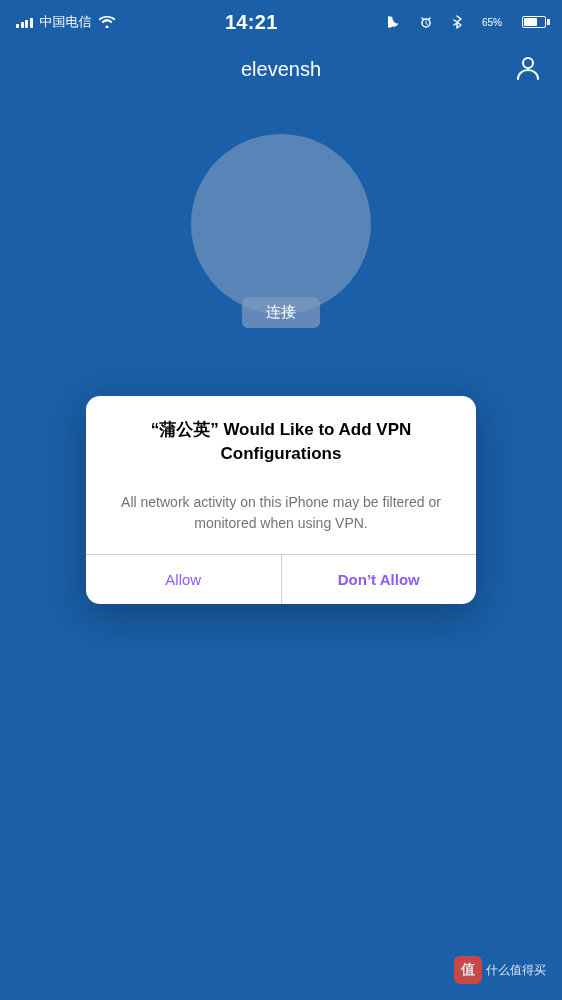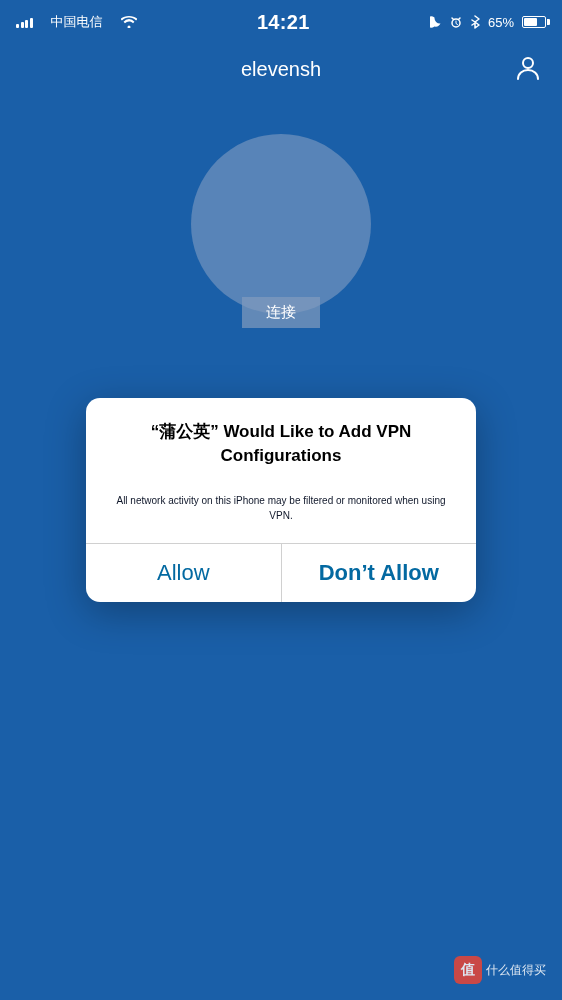--- a/index.html
+++ b/index.html
@@ -23,21 +23,21 @@
       justify-content: space-between;
       padding: 0 16px;
       color: white;
       font-size: 13px;
       font-weight: 500;
     }
 
     .status-left {
       display: flex;
       align-items: center;
-      gap: 18px;
+      gap: 7px;
       font-size: 13px;
     }
 
     .signal-bars {
       display: flex;
       align-items: flex-end;
       gap: 1.5px;
       height: 12px;
     }
 
@@ -49,22 +49,22 @@
 
     .status-center {
       font-size: 20px;
       font-weight: 600;
       letter-spacing: 0.3px;
     }
 
     .status-right {
       display: flex;
       align-items: center;
-      gap: 8px;
-      font-size: 13px;
+      gap: 20px;
+      font-size: 10px;
     }
 
     .battery-container {
       display: flex;
       align-items: center;
       gap: 2px;
     }
 
     .battery-icon {
       width: 24px;
@@ -145,21 +145,21 @@
     }
 
     .connect-label {
       position: absolute;
       bottom: -14px;
       left: 50%;
       transform: translateX(-50%);
       background: rgba(130, 155, 190, 0.7);
       color: white;
       padding: 6px 24px;
-      border-radius: 0;
+      border-radius: 6px;
       font-size: 15px;
       white-space: nowrap;
     }
 
     
     .dialog-overlay {
       position: absolute;
       top: 0;
       left: 0;
       width: 100%;
@@ -184,39 +184,39 @@
 
     .dialog-title {
       font-size: 17px;
       font-weight: 600;
       color: #000;
       line-height: 1.4;
       margin-bottom: 26px;
     }
 
     .dialog-message {
-      font-size: 10px;
-      color: #0f172a;
+      font-size: 14px;
+      color: #737373;
       line-height: 1.5;
     }
 
     .dialog-buttons {
       display: flex;
       border-top: 1px solid #d0d0d0;
     }
 
     .dialog-btn {
       flex: 1;
       padding: 16px 28px;
       text-align: center;
-      font-size: 22px;
+      font-size: 15px;
       cursor: pointer;
       background: none;
       border: none;
-      color: #0369a1;
+      color: #8b5cf6;
       font-weight: 400;
     }
 
     .dialog-btn-divider {
       width: 1px;
       background: #d0d0d0;
     }
 
     .dialog-btn.bold {
       font-weight: 600;

